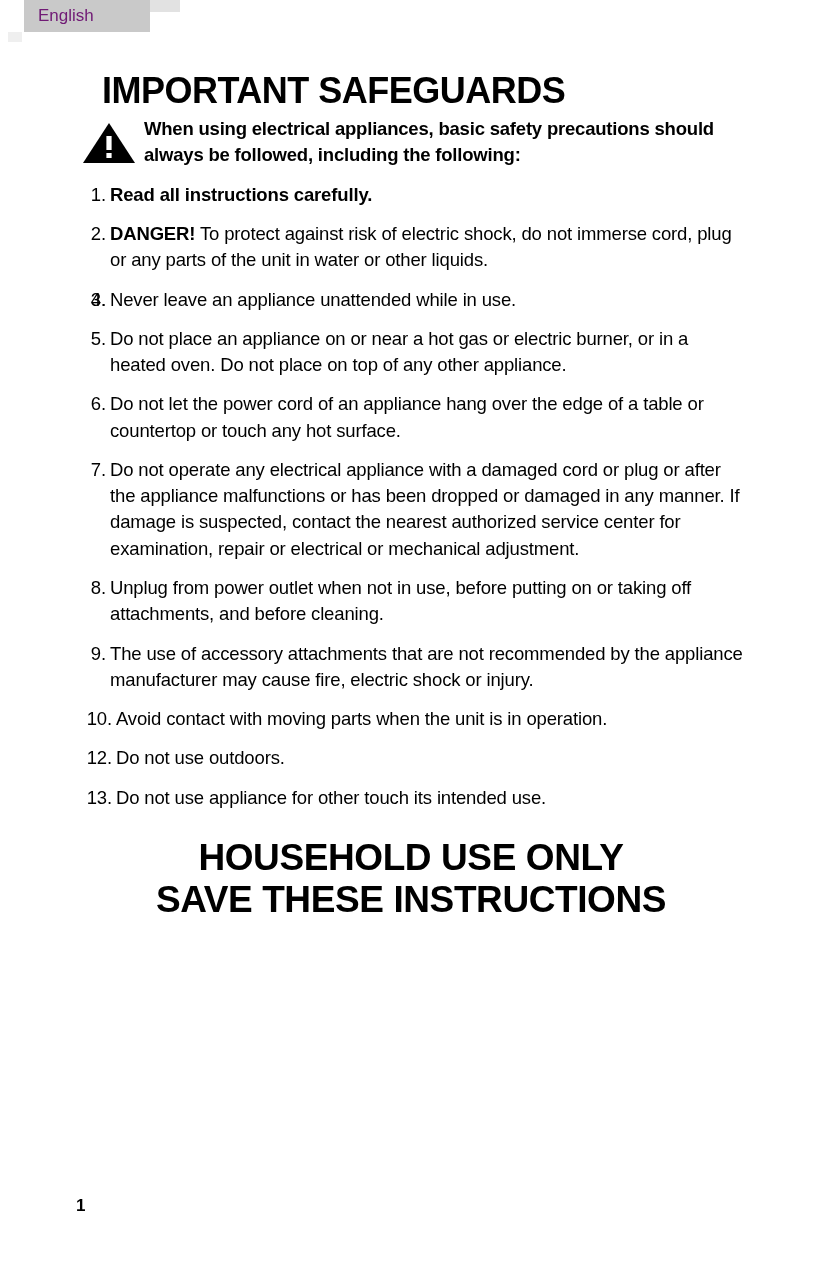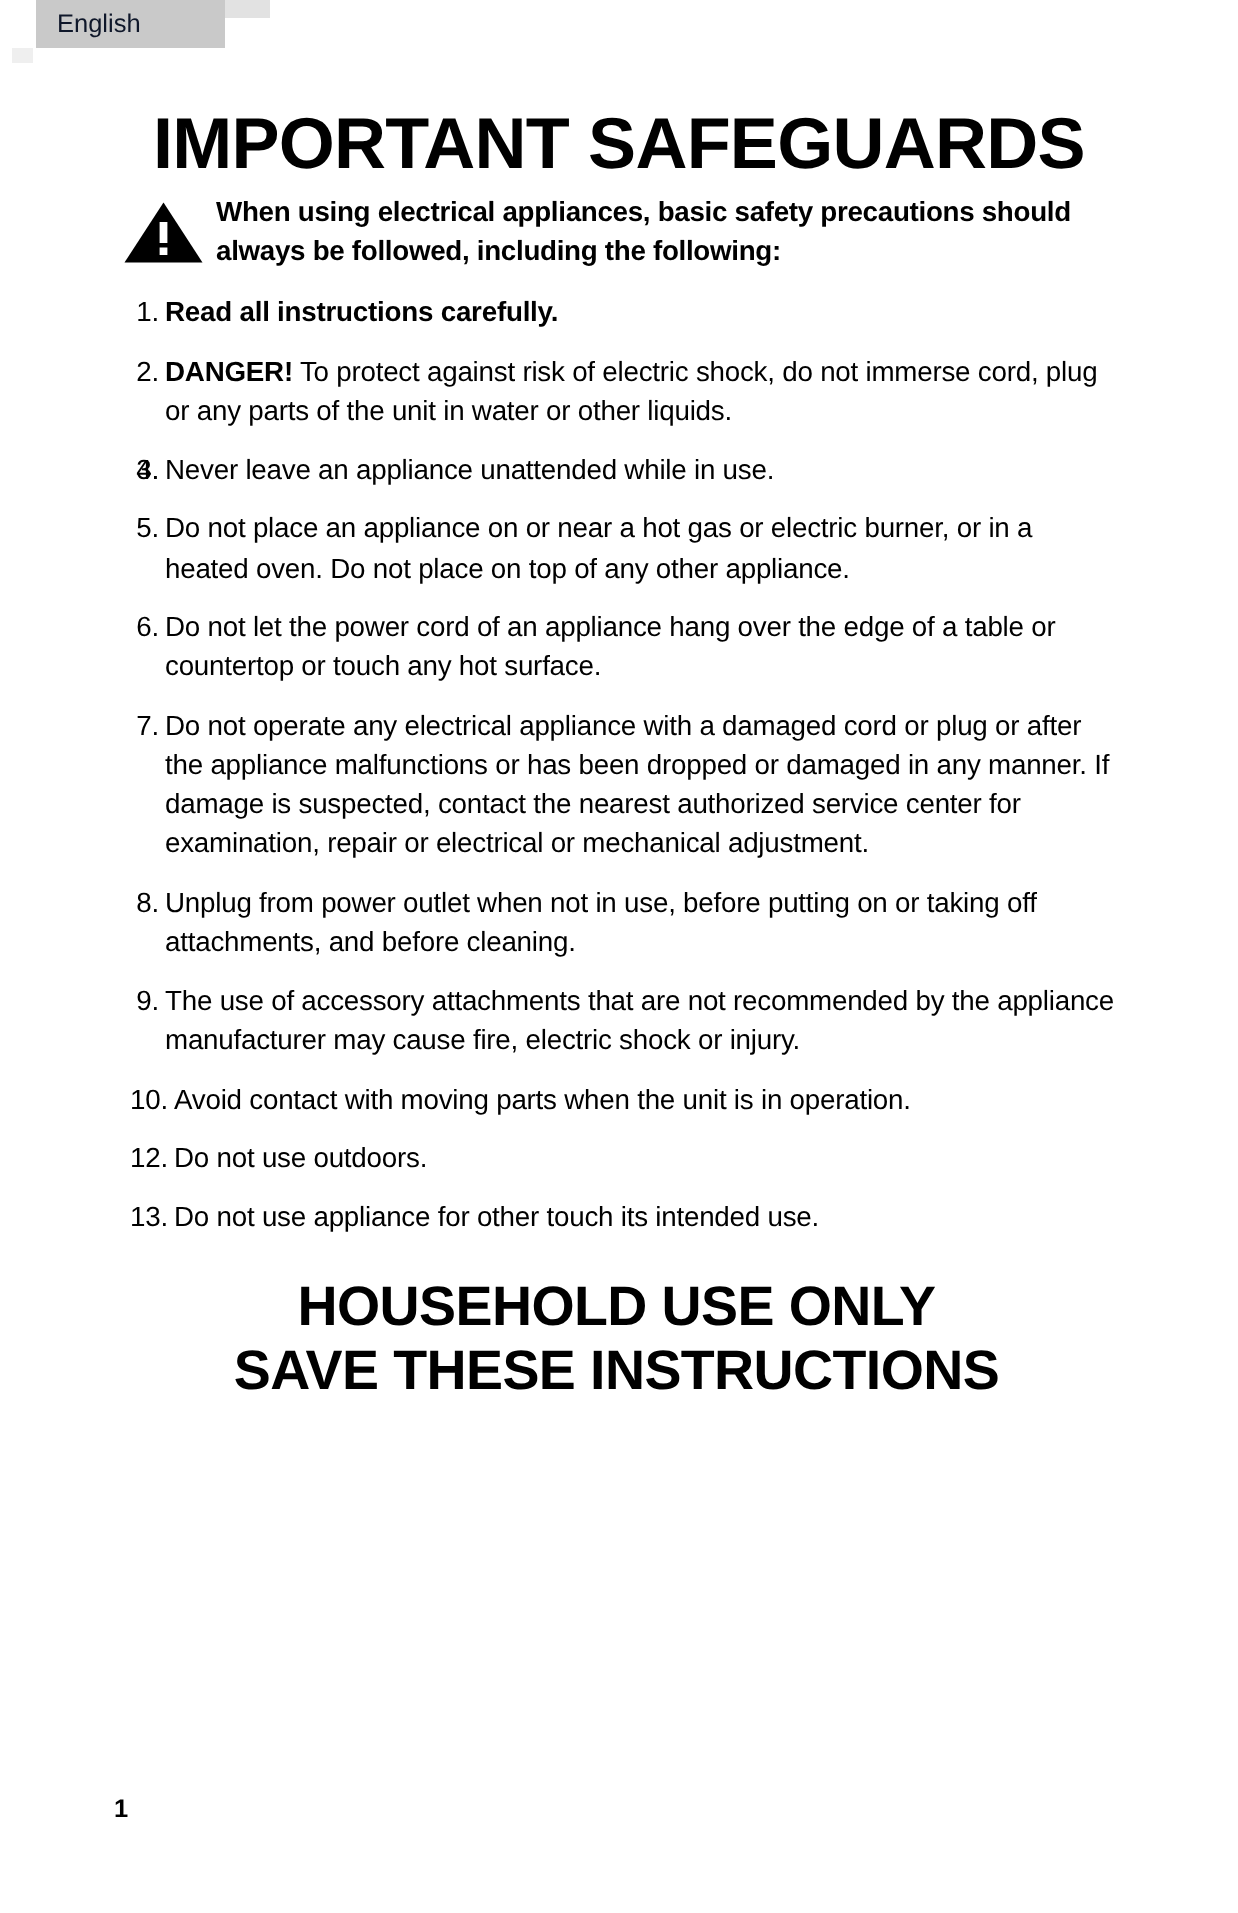--- a/index.html
+++ b/index.html
@@ -22,21 +22,21 @@
     top: 0;
     left: 24px;
     width: 126px;
     height: 32px;
     background: #c9c9c9;
     display: flex;
     align-items: center;
     padding-left: 14px;
     box-sizing: border-box;
     font-size: 17px;
-    color: #0f172a;
+    color: #701a75;
   }
   .lang-tab-shadow {
     position: absolute;
     top: 0;
     left: 150px;
     width: 30px;
     height: 12px;
     background: #e2e2e2;
   }
   .lang-tab-shadow2 {
@@ -58,21 +58,21 @@
   }
 
   .content {
     position: absolute;
     left: 76px;
     top: 72px;
     width: 670px;
   }
 
   h1.title {
-    font-size: 48px;
+    font-size: 36px;
     font-weight: bold;
     letter-spacing: -0.5px;
     margin: 0 0 6px 26px;
     line-height: 1.05;
   }
 
   .warn-row {
     display: flex;
     align-items: flex-start;
     margin: 6px 0 14px 0;

